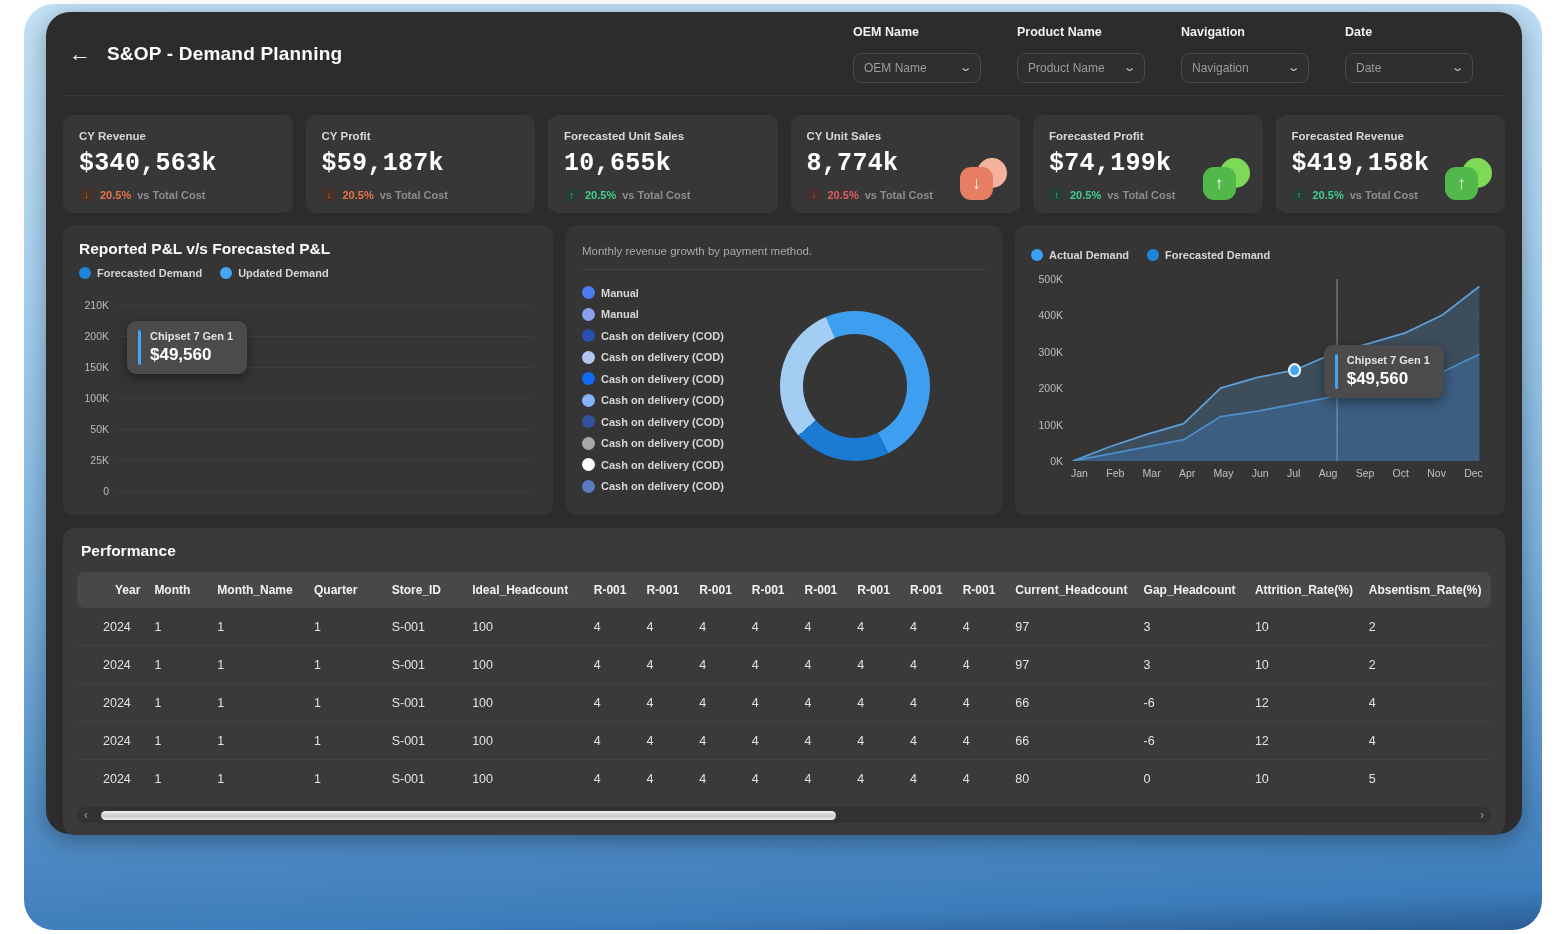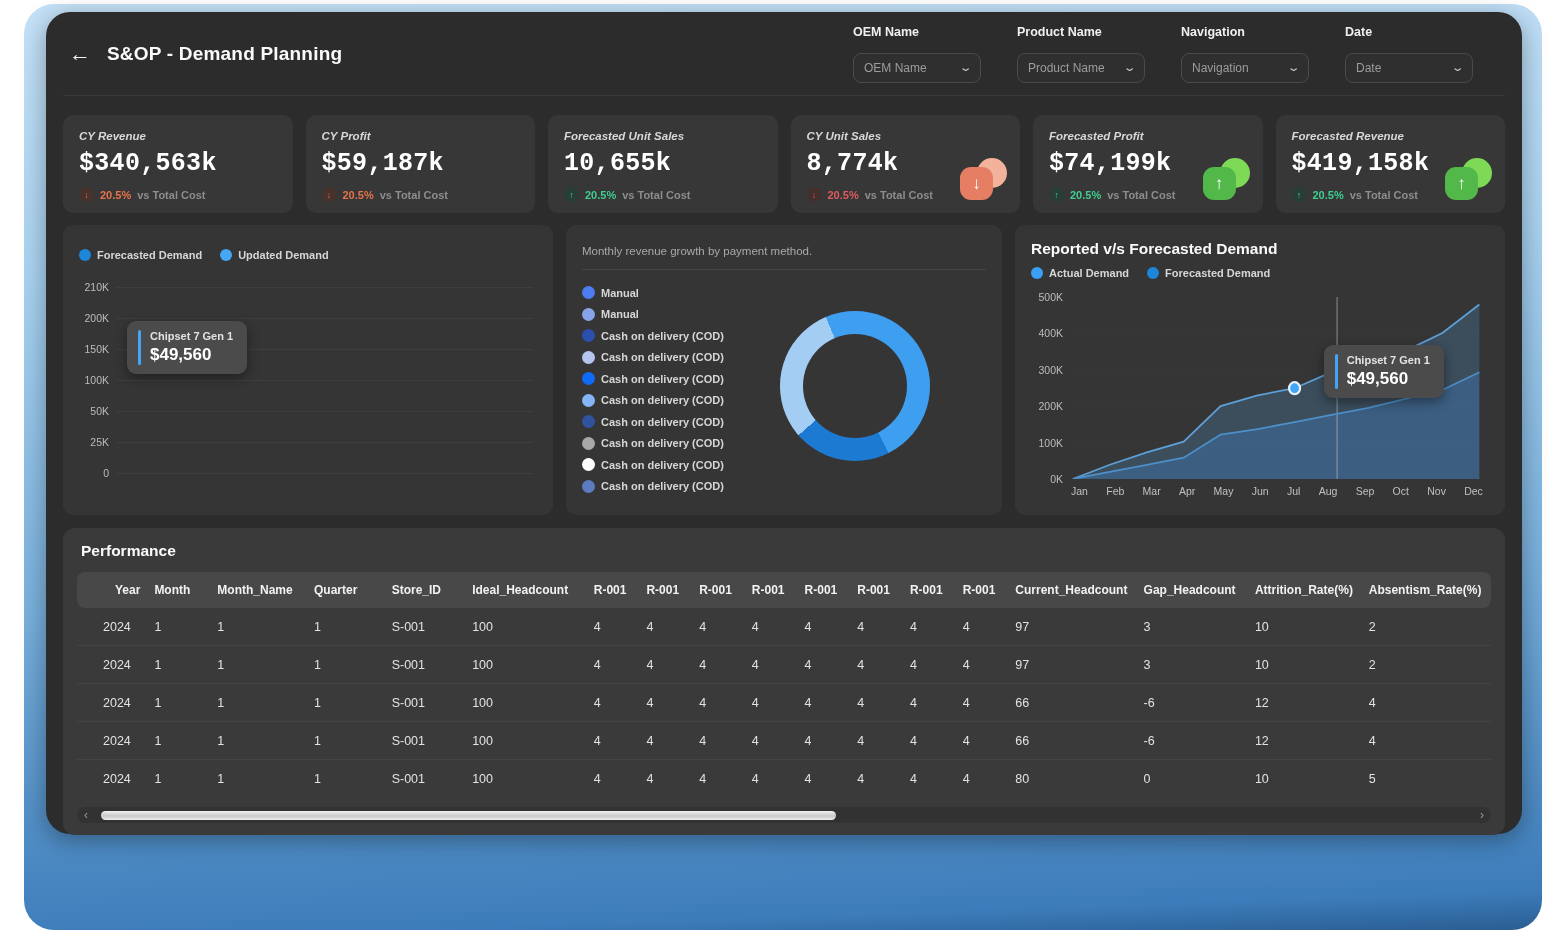--- a/index.html
+++ b/index.html
@@ -25,21 +25,21 @@
   .filter-label { color:#f0f0f0; font-size:12.5px; font-weight:700; }
   .select { width:128px; height:30px; background:#2f2f2f; border:1px solid #4a4a4a;
     border-radius:8px; color:#9c9c9c; font-size:12px; display:flex; align-items:center;
     justify-content:space-between; padding:0 10px; cursor:pointer; }
   .chev { color:#c9c9c9; font-size:11px; transform:scaleX(1.5); }
 
   
   .kpi-row { display:flex; gap:13px; margin-top:19px; }
   .kpi-card { flex:1; background:#373737; border-radius:10px; padding:15px 16px 13px;
     height:98px; position:relative; }
-  .kpi-label { color:#d8d8d8; font-size:11.5px; font-weight:600;font-style:italic; }
+  .kpi-label { color:#d8d8d8; font-size:11.5px; font-weight:600; }
   .kpi-value { color:#ffffff; font-size:25px; font-weight:700; margin-top:7px; letter-spacing:.3px;font-family:Liberation Mono, monospace; }
   .kpi-trend { display:flex; align-items:center; gap:6px; margin-top:9px; font-size:11px; }
   .trend-ico { width:15px; height:15px; border-radius:50%; display:flex; align-items:center;
     justify-content:center; font-size:9px; font-weight:700; }
   .trend-pct { font-weight:700; }
   .trend-suffix { color:#8d8d8d; font-weight:600; }
   .badge { position:absolute; right:13px; bottom:13px; width:47px; height:42px; }
   .badge .bk { position:absolute; right:0; top:0; width:30px; height:30px; border-radius:50%; }
   .badge .fr { position:absolute; left:0; bottom:0; width:33px; height:33px; border-radius:11px;
     display:flex; align-items:center; justify-content:center; color:#fff; font-size:17px; font-weight:700; }
@@ -214,20 +214,21 @@
           <div class="badge">
             <div class="bk" style="background: rgb(126, 217, 87);"></div>
             <div class="fr" style="background: rgb(83, 184, 74);">↑</div>
           </div>
         </div>
       </div>
 
     <div class="charts-row">
 
       <div class="chart-card" id="pnl-card">
+        <div class="chart-title">Reported P&amp;L v/s Forecasted P&amp;L</div>
         <div class="legend" id="pnl-legend">
             <div class="legend-item">
               <span class="legend-dot" style="background: rgb(30, 134, 216);"></span>
               <span class="legend-text">Forecasted Demand</span>
             </div>
             <div class="legend-item">
               <span class="legend-dot" style="background: rgb(69, 167, 243);"></span>
               <span class="legend-text">Updated Demand</span>
             </div>
           </div>
@@ -320,21 +321,20 @@
                 <span class="legend-text">Cash on delivery (COD)</span>
               </div>
             </div>
           <div class="donut-wrap">
             <div class="donut" id="mom-donut" style="background: conic-gradient(from -23deg, rgb(62, 158, 240) 0%, rgb(62, 158, 240) 49%, rgb(29, 122, 210) 49%, rgb(29, 122, 210) 70%, rgb(164, 205, 244) 70%, rgb(164, 205, 244) 100%);"></div>
           </div>
         </div>
       </div>
 
       <div class="chart-card" id="demand-card">
-        <div class="chart-title">Reported v/s Forecasted Demand</div>
         <div class="legend" id="demand-legend">
             <div class="legend-item">
               <span class="legend-dot" style="background: rgb(59, 160, 245);"></span>
               <span class="legend-text">Actual Demand</span>
             </div>
             <div class="legend-item">
               <span class="legend-dot" style="background: rgb(30, 134, 216);"></span>
               <span class="legend-text">Forecasted Demand</span>
             </div>
           </div>

